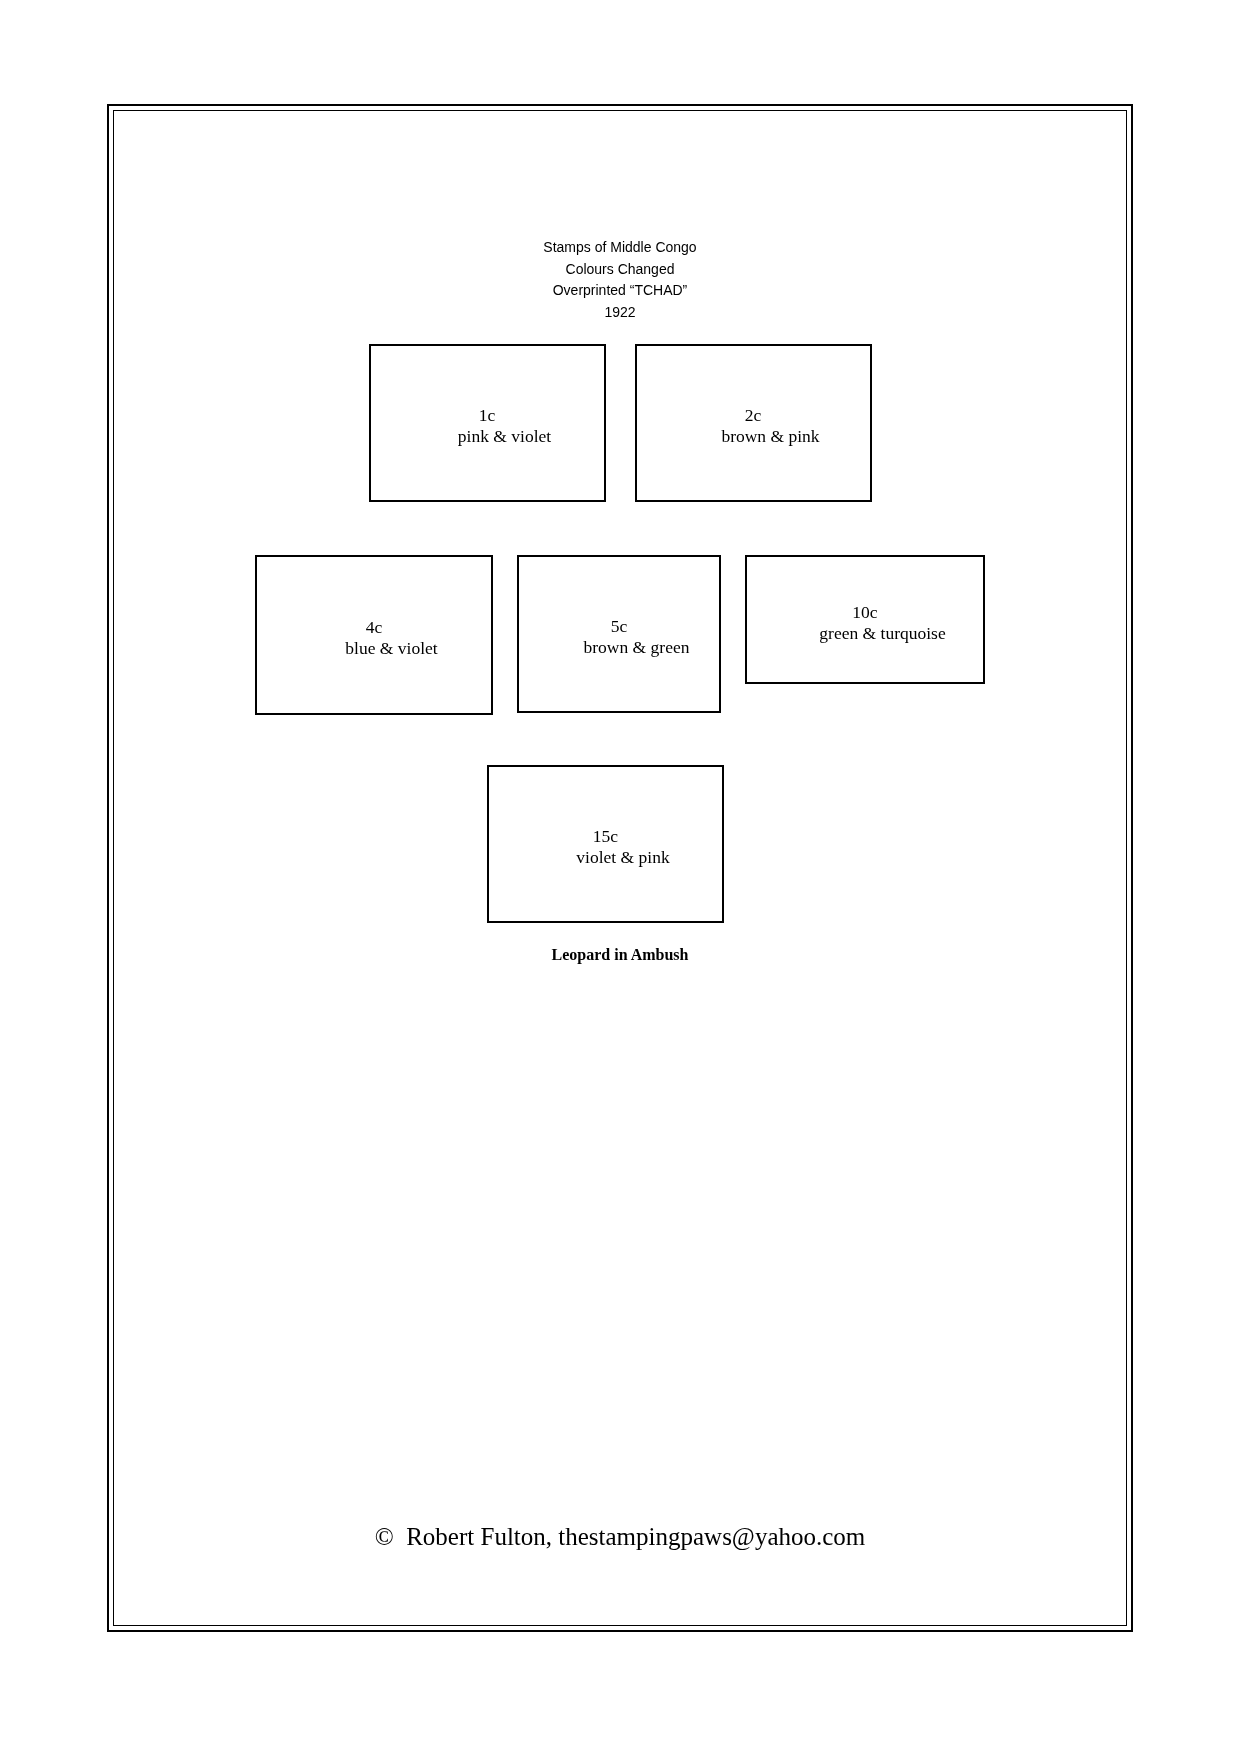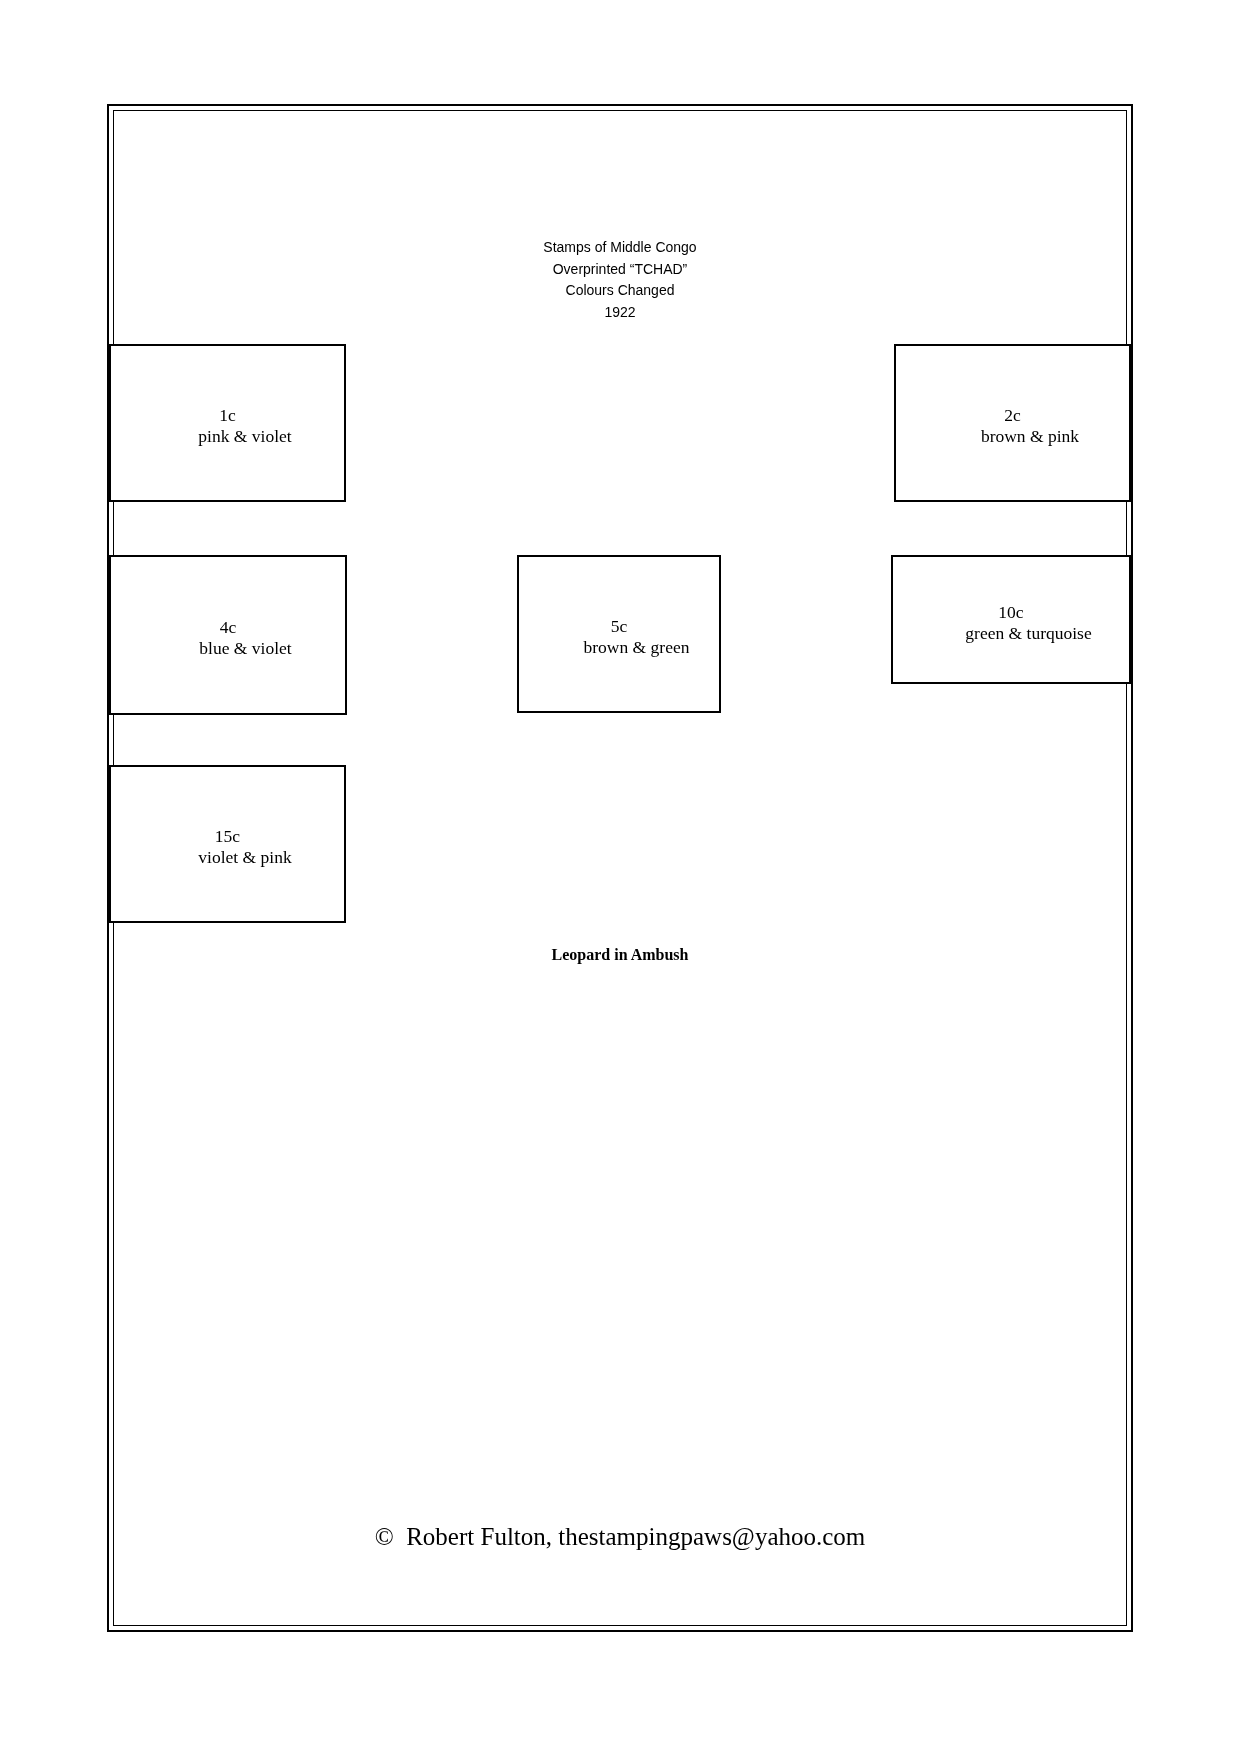--- a/index.html
+++ b/index.html
@@ -61,21 +61,21 @@
     line-height: 21.5px;
   }
   #subtitle-block div { white-space: pre; }
 
   
   .stamp-row {
     position: absolute;
     left: 0;
     right: 0;
     display: flex;
-    justify-content: space-between;
+    justify-content: center;
     align-items: flex-start;
   }
   #stamp-row-1 { top: 238px; }
   #stamp-row-2 { top: 449px; }
   #stamp-row-3 { top: 659px; }
 
   .stamp-box {
     border: 2px solid #000;
     box-sizing: border-box;
     position: relative;
@@ -134,22 +134,22 @@
 </style>
 </head>
 <body>
 
 <div id="page-frame">
   <div id="page-frame-inner"></div>
 
 
   <div id="subtitle-block">
     <div>Stamps of Middle Congo</div>
+    <div>Colours Changed</div>
     <div>Overprinted “TCHAD”</div>
-    <div>Colours Changed</div>
     <div>1922</div>
   </div>
 
   <div class="stamp-row" id="stamp-row-1">
     <div class="stamp-box stamp-box-1c">
       <div class="stamp-label">
         <span class="stamp-denom">1c</span>
         <span class="stamp-colour">pink &amp; violet</span>
       </div>
     </div>

